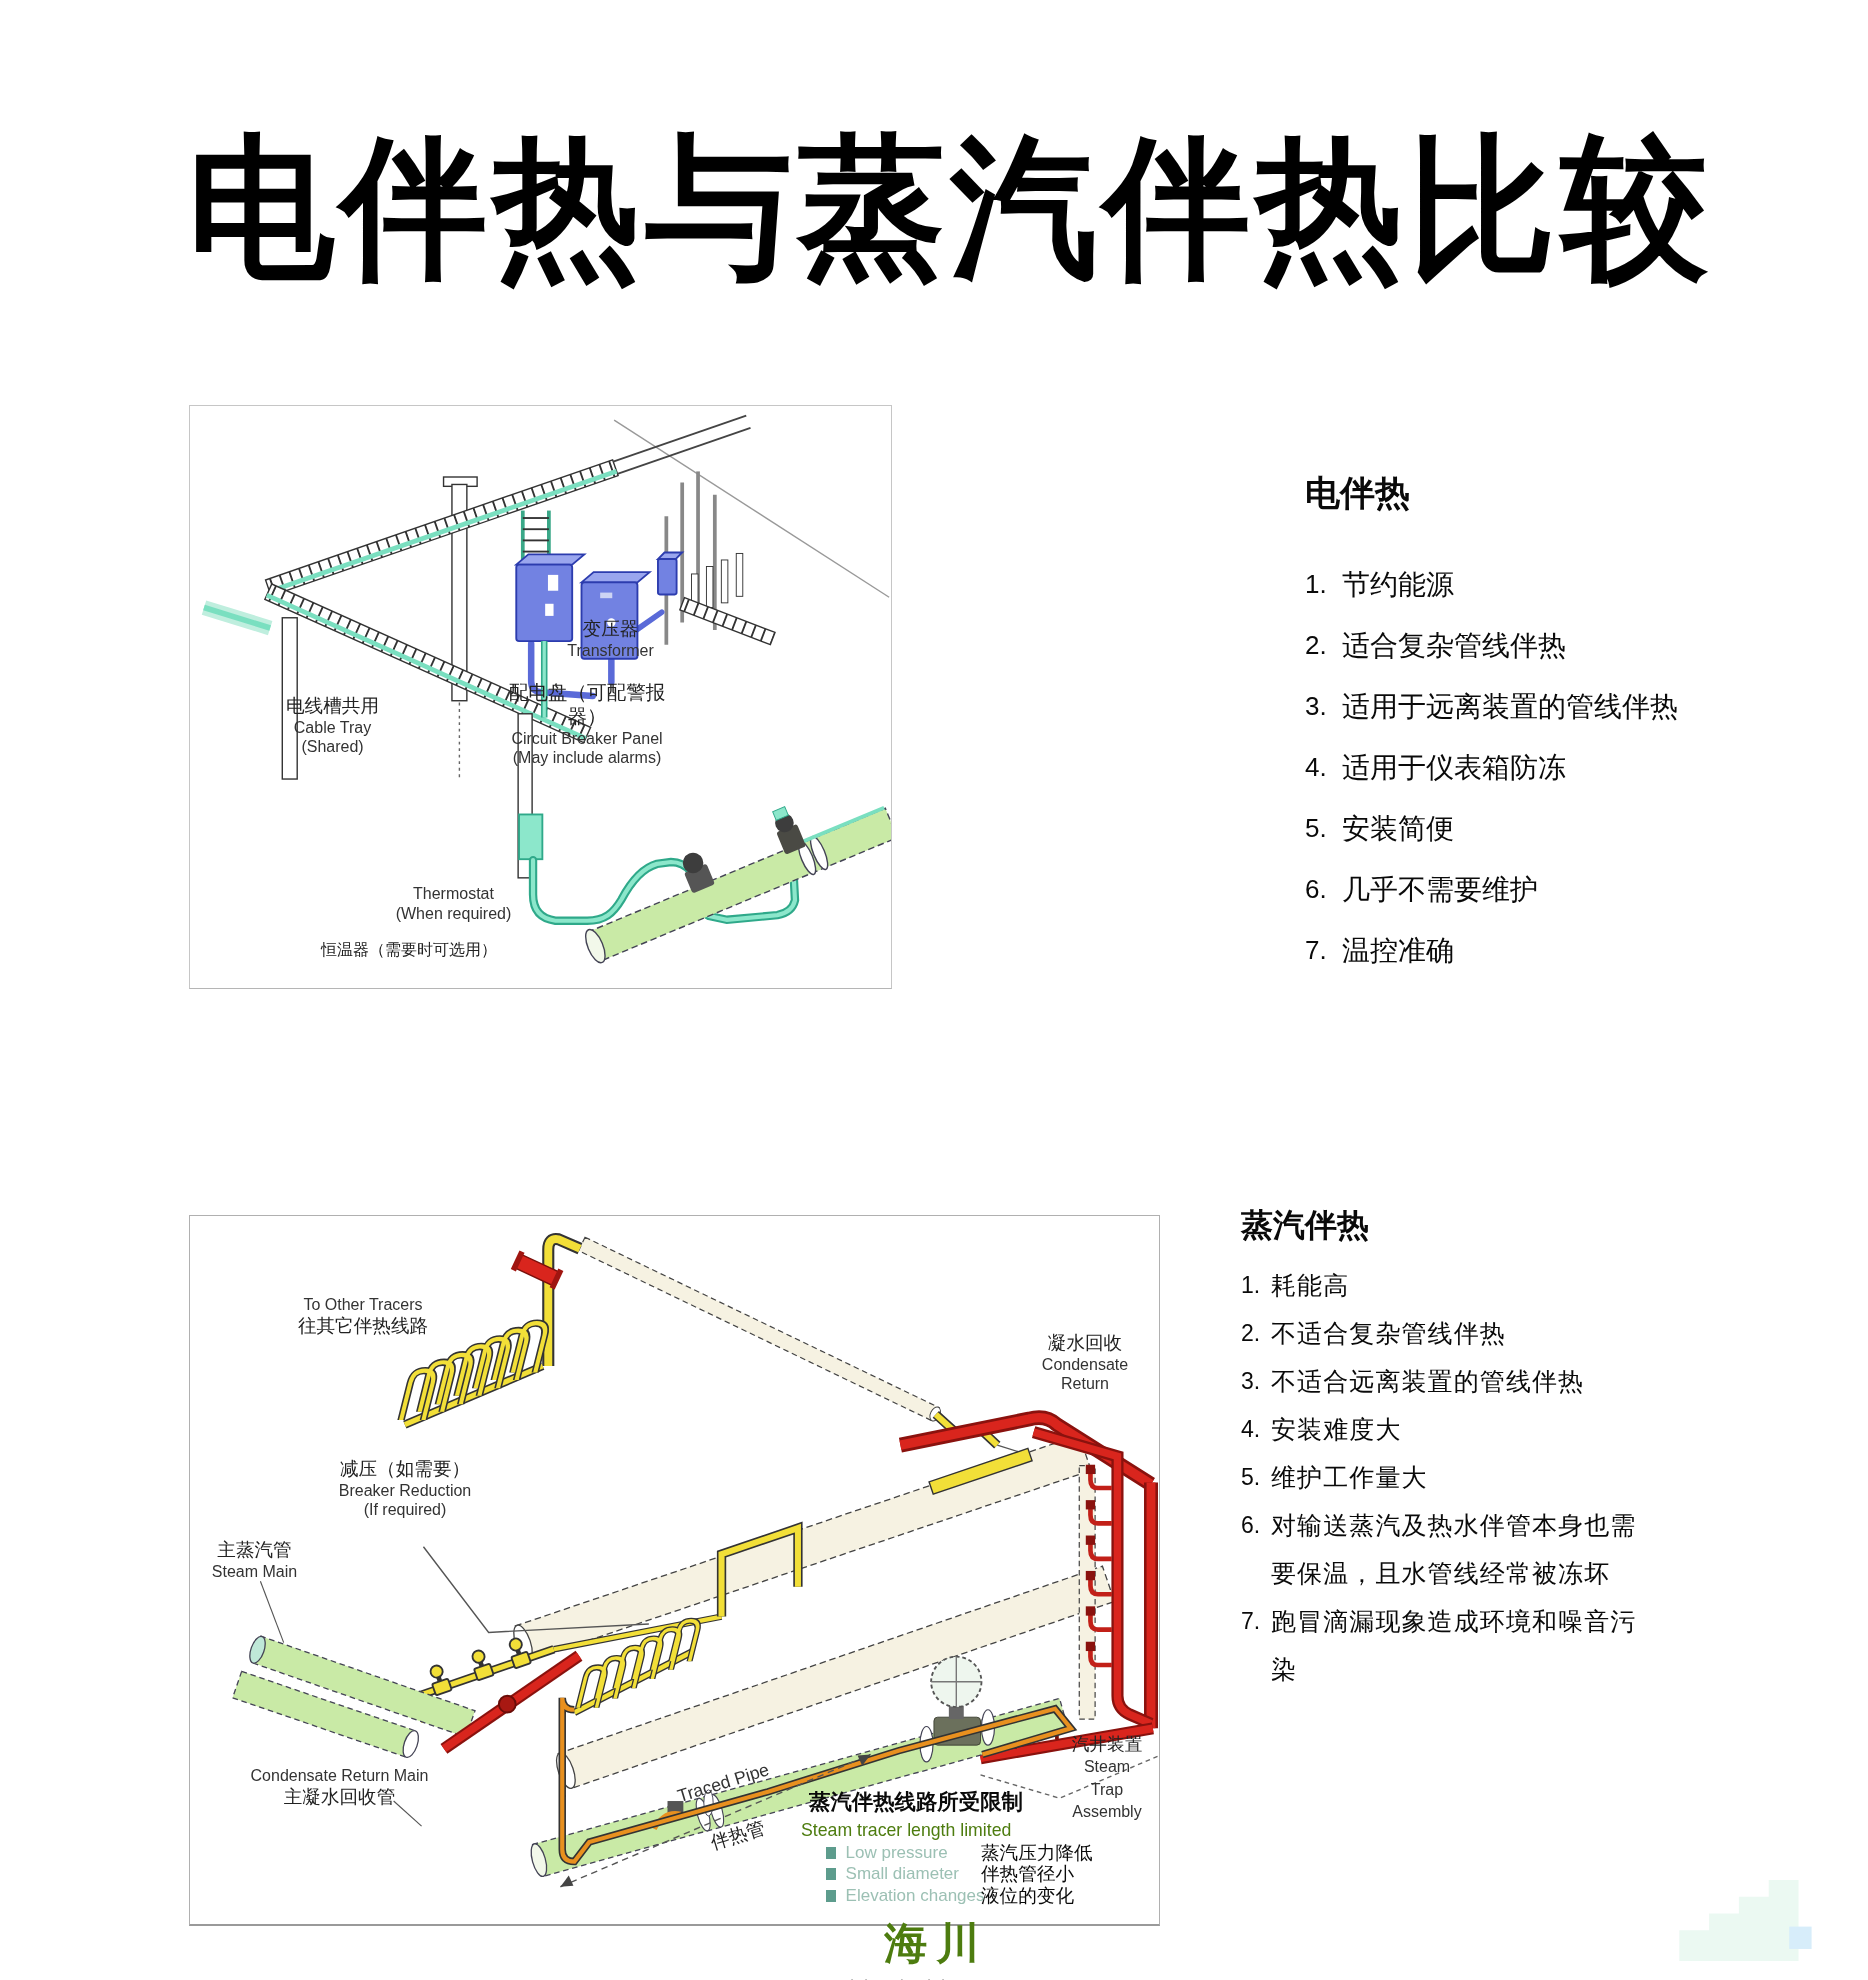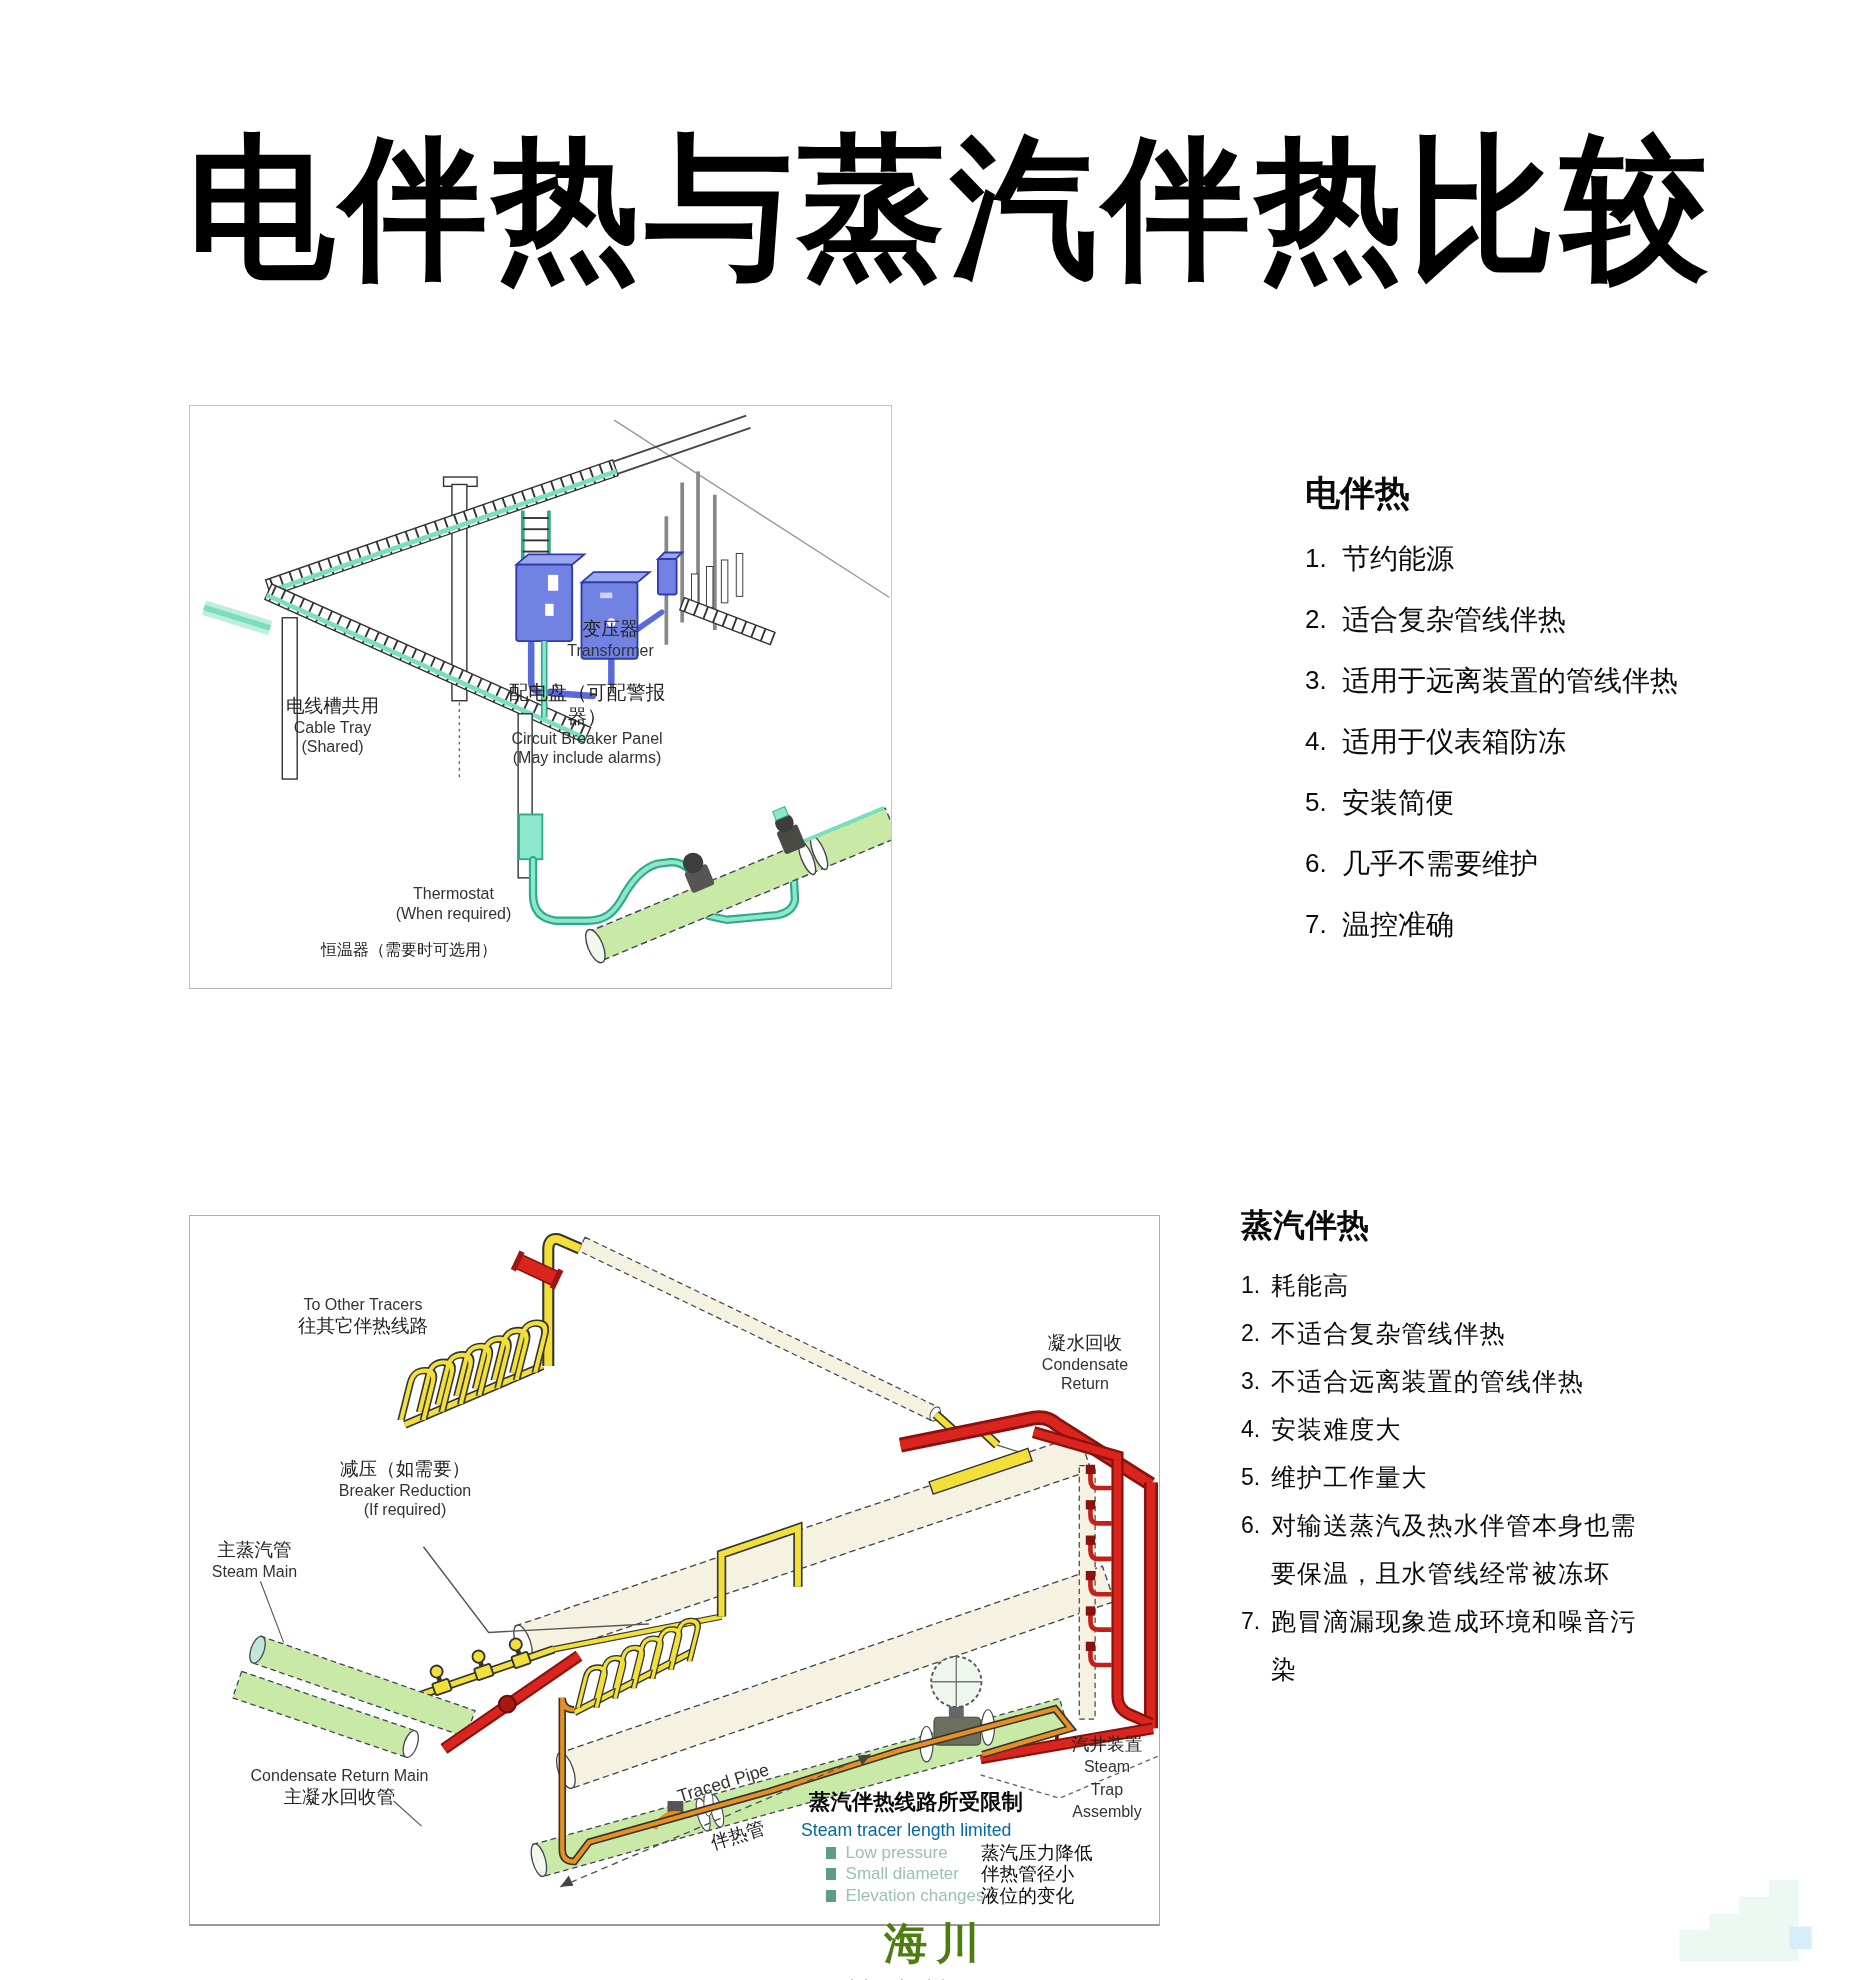--- a/index.html
+++ b/index.html
@@ -31,33 +31,33 @@
   .d2-tracers{left:89px;top:79px;width:168px;}
   .d2-pressure{left:138px;top:242px;width:154px;}
   .d2-steammain{left:13px;top:323px;width:103px;}
   .d2-condensate{left:837px;top:116px;width:116px;}
   .d2-crm{left:47px;top:550px;width:205px;}
   .d2-trap{left:863px;top:516px;width:108px;line-height:1.38;}
   .d2-trap .zh{font-size:17.7px;}
   .d2-traced-en{left:485px;top:571px;font-size:17.7px;color:#333;}
   .d2-traced-zh{left:518px;top:617px;font-size:18.6px;color:#222;}
   .d2-limit-zh{left:619px;top:573px;width:280px;text-align:left;font-size:21.4px;font-weight:600;color:#0a0a0a;}
-  .d2-limit-en{left:611px;top:604px;width:280px;text-align:left;font-size:17.7px;color:#0369a1;}
+  .d2-limit-en{left:611px;top:604px;width:280px;text-align:left;font-size:17.7px;color:#4d7c0f;}
   .d2-bullets{left:636px;top:626px;text-align:left;font-size:17px;color:#9cc0b4;}
   .d2-bullets .row{height:21.4px;line-height:21.4px;white-space:nowrap;}
   .d2-bullets .sq{display:inline-block;width:10.3px;height:12px;background:#5d9c8d;margin-right:9.3px;vertical-align:-0.9px;}
   .d2-notes{left:791px;top:626px;text-align:left;font-size:18.6px;line-height:21.4px;color:#0a0a0a;white-space:nowrap;}
   
   .rlist{position:absolute;color:#0a0a0a;}
   .rlist h2{margin:0;font-weight:700;}
   .rlist ol{margin:0;padding:0;list-style:none;counter-reset:n;}
   .rlist li{counter-increment:n;position:relative;}
   .rlist li::before{content:counter(n) ".";position:absolute;left:0;top:0;}
   .list1{left:1305px;top:470px;width:563px;}
-  .list1 h2{font-size:35px;margin-bottom:11px;}
+  .list1 h2{font-size:35px;margin-bottom:37px;}
   .list1 ol{font-size:28px;line-height:61px;}
   .list1 li{padding-left:37px;}
   .list1 li::before{font-size:26px;}
   .list2{left:1241px;top:1204px;width:421px;}
   .list2 h2{font-size:32px;margin-bottom:13px;}
   .list2 ol{font-size:25px;line-height:48px;letter-spacing:1.1px;}
   .list2 li{padding-left:30px;}
   .list2 li::before{font-size:23px;letter-spacing:0;}
   
   .wm{position:absolute;left:820px;top:1915px;width:233px;text-align:center;}

